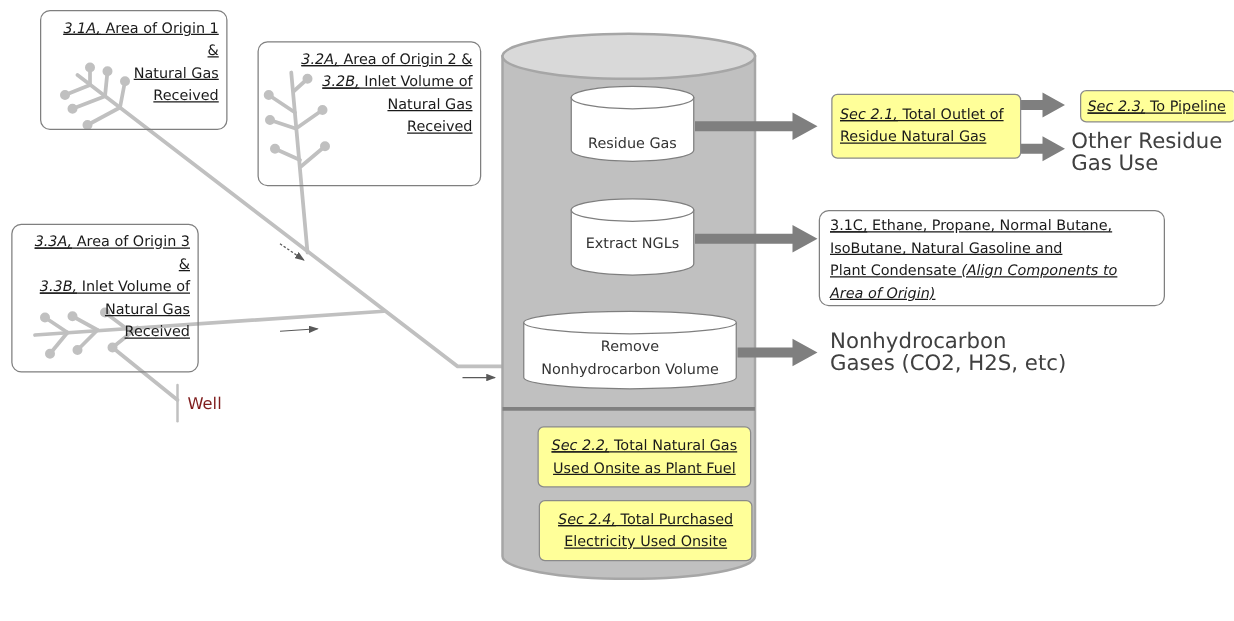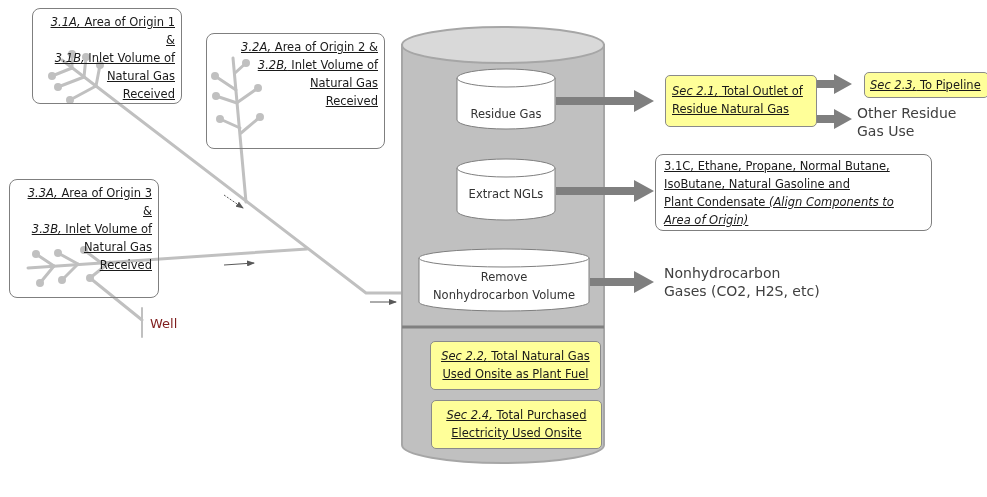--- a/index.html
+++ b/index.html
@@ -7,21 +7,21 @@
          font-family:"DejaVu Sans", sans-serif; color:#1a1a1a; }
   svg.canvas { position:absolute; left:0; top:0; }
   .box { position:absolute; box-sizing:border-box; border:1px solid #7f7f7f; border-radius:8px;
          background:#fff; font-size:11.5px; line-height:18px; padding:4px 6px;text-decoration:underline; }
   .box.right { text-align:right; }
   .box.yellow { background:#ffff99; border-color:#8a8a8a; border-radius:5px;margin-left:11px; }
   .box.center { text-align:center; }
   .ref { font-style:italic; text-decoration:underline; }
   .ref-plain { text-decoration:underline; }
   .ital { font-style:italic; }
-  .label { position:absolute; font-size:14px; line-height:18px; color:#404040; }
+  .label { position:absolute; font-size:17px; line-height:18px; color:#404040; }
   .cyl-text { position:absolute; font-size:11.5px; line-height:18px; text-align:center; color:#333; }
   .well-label { position:absolute; font-size:13px; color:#7f1d1d; }
 </style>
 </head>
 <body>
 
 <svg class="canvas" width="987" height="497" viewBox="0 0 987 497">
   <defs>
     <marker id="smallArrow" markerWidth="8" markerHeight="6" refX="7" refY="3" orient="auto">
       <path d="M0,0 L8,3 L0,6 Z" fill="#595959"></path>
@@ -104,21 +104,20 @@
     <polygon points="556,97 634,97 634,90 654,101 634,112 634,105 556,105"></polygon>
     <polygon points="556,187 634,187 634,180 654,191 634,202 634,195 556,195"></polygon>
     <polygon points="590,278 634,278 634,271 654,282 634,293 634,286 590,286"></polygon>
     <polygon points="806,80 834,80 834,74 852,84 834,94 834,88 806,88"></polygon>
     <polygon points="806,115 834,115 834,109 852,119 834,129 834,123 806,123"></polygon>
   </g>
 </svg>
 
 <div class="box right" style="left:32px;top:8px;width:150px;height:96px;background:transparent;">
   <div><span class="ref">3.1A,</span><span> Area of Origin 1 &amp;</span></div>
-  <div><span class="ref">3.1B,</span><span> Inlet Volume of</span></div>
   <div>Natural Gas</div>
   <div>Received</div>
 </div>
 
 <div class="box right" style="left:206px;top:33px;width:179px;height:116px;background:transparent;">
   <div><span class="ref">3.2A,</span><span> Area of Origin 2 &amp;</span></div>
   <div><span class="ref">3.2B,</span><span> Inlet Volume of</span></div>
   <div>Natural Gas</div>
   <div>Received</div>
 </div>
@@ -156,21 +155,21 @@
 
 <div class="box yellow" style="left:853px;top:72px;width:125px;height:26px;padding:3px 5px;">
   <span class="ref">Sec 2.3,</span><span> To Pipeline</span>
 </div>
 
 <div class="label" style="left:857px;top:104px;">
   <div>Other Residue</div>
   <div>Gas Use</div>
 </div>
 
-<div class="box" style="left:655px;top:154px;width:277px;height:77px;padding:2px 8px;">
+<div class="box" style="left:655px;top:168px;width:277px;height:77px;padding:2px 8px;">
   <div><span class="ref-plain">3.1C,</span><span> Ethane, Propane, Normal Butane,</span></div>
   <div>IsoButane, Natural Gasoline and</div>
   <div><span>Plant Condensate </span><span class="ital">(Align Components to</span></div>
   <div class="ital">Area of Origin)</div>
 </div>
 
 <div class="label" style="left:664px;top:264px;">
   <div>Nonhydrocarbon</div>
   <div>Gases (CO2, H2S, etc)</div>
 </div>

